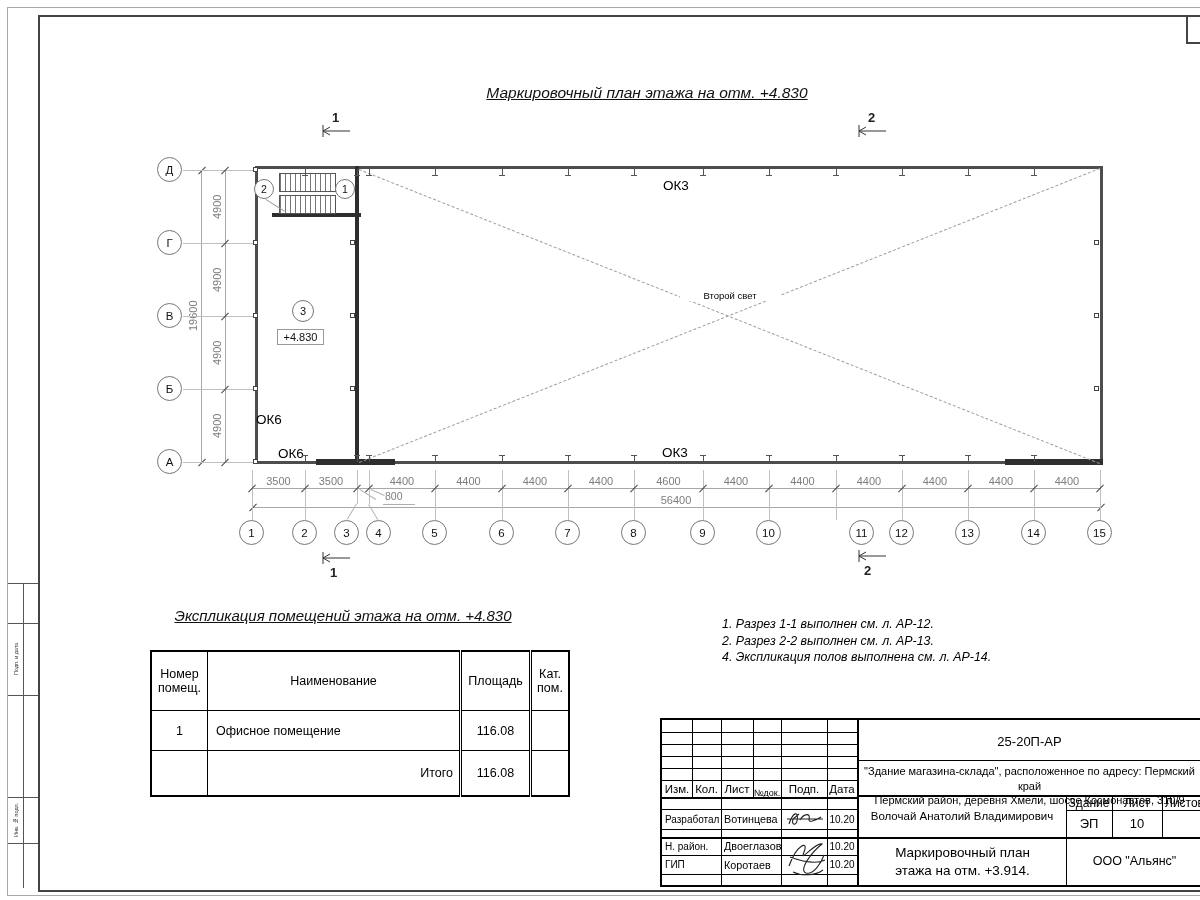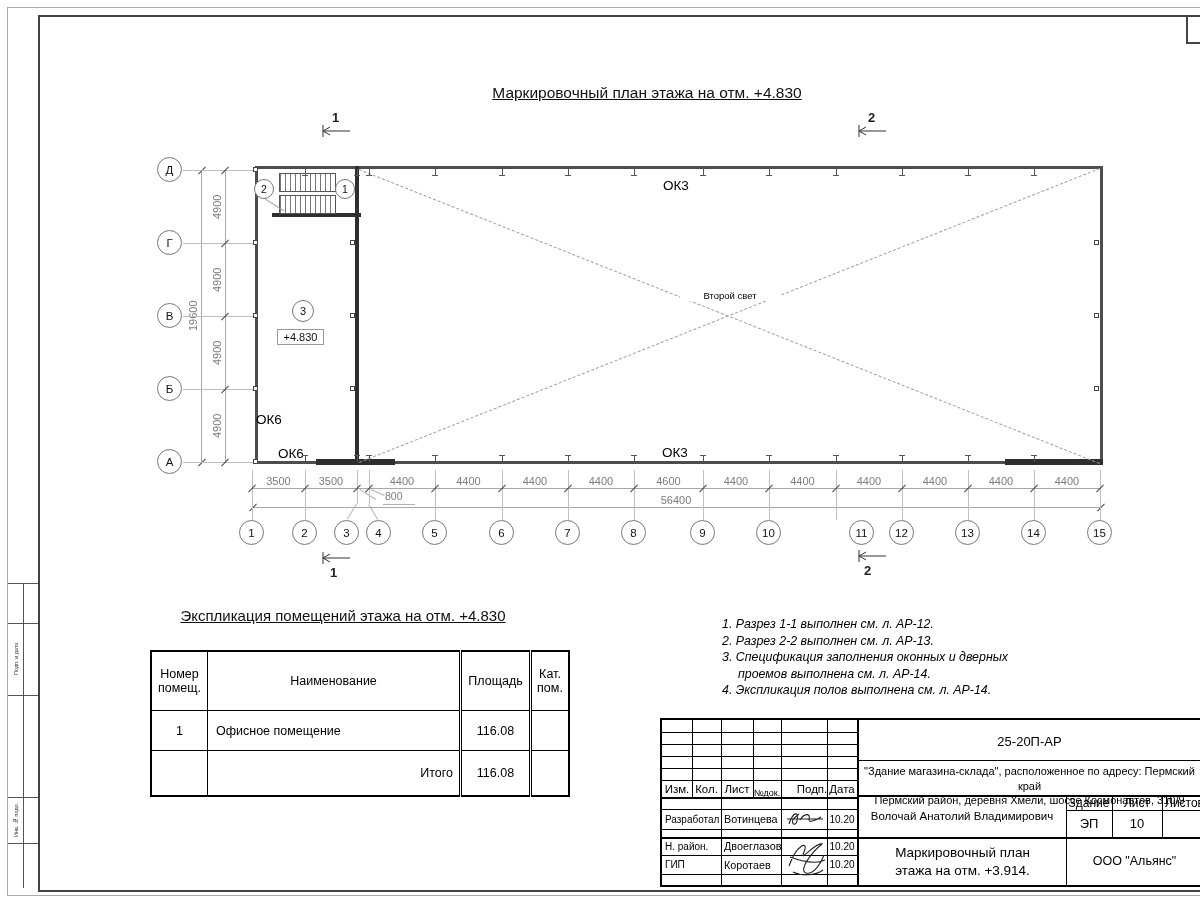--- a/index.html
+++ b/index.html
@@ -31,21 +31,21 @@
   .dimtext{position:absolute;font-size:11px;color:#7d7d7d;text-align:center;white-space:nowrap;}
   .vtext{writing-mode:vertical-rl;transform:rotate(180deg);}
   .stair{position:absolute;border:1px solid #555;box-sizing:border-box;
          background:repeating-linear-gradient(90deg,#777 0,#777 1px,transparent 1px,transparent 5px);}
   .diag{position:absolute;height:0;border-top:1px dashed #9e9e9e;transform-origin:0 0;}
   .plabel{position:absolute;font-size:13.5px;color:#000;white-space:nowrap;}
   .secnum{position:absolute;font-size:13px;font-weight:600;color:#222;}
   .boxlabel{position:absolute;border:1px solid #999;background:#fff;display:flex;align-items:center;
             justify-content:center;font-size:11px;color:#111;box-sizing:border-box;}
   
-  .drawtitle{position:absolute;text-align:center;text-decoration:underline;color:#111;}
+  .drawtitle{position:absolute;font-style:italic;text-align:center;text-decoration:underline;color:#111;}
   
   #expl-table{position:absolute;left:150px;top:650px;border-collapse:collapse;}
   #expl-table td{border:1px solid #000;font-size:12.5px;padding:8px 4px;background:#fff;}
   #expl-table td.b2l{border-left:3px double #000;}
   #expl-table tr.hdr td{text-align:center;font-size:12.5px;}
   
   .note{padding-left:16px;text-indent:-16px;font-size:12.4px;line-height:16.6px;color:#000;font-style:italic;}
   
   #titleblock{position:absolute;left:660px;top:718px;width:540px;height:165px;border:2px solid #000;
               border-right:none;box-sizing:content-box;background:#fff;}
@@ -273,21 +273,20 @@
       <td style="text-align:right;padding-right:6px;">Итого</td>
       <td class="b2l" style="text-align:center;">116.08</td>
       <td class="b2l"></td>
     </tr>
   </tbody>
     </table>
 
   <div class="abs" style="left:722px;top:616px;width:336px;">
     <div class="note">1. Разрез 1-1 выполнен см. л. АР-12.</div>
     <div class="note">2. Разрез 2-2 выполнен см. л. АР-13.</div>
-    <div class="note">3. Спецификация заполнения оконных и дверных проемов выполнена см. л. АР-14.</div>
     <div class="note">4. Экспликация полов выполнена см. л. АР-14.</div>
   </div>
 
   <div id="titleblock">
 
     <div class="tbv" style="left:30px;top:0;height:77px;"></div>
     <div class="tbv" style="left:59px;top:0;height:165px;"></div>
     <div class="tbv" style="left:91px;top:0;height:77px;"></div>
     <div class="tbv" style="left:119px;top:0;height:165px;"></div>
     <div class="tbv" style="left:165px;top:0;height:165px;"></div>
@@ -310,21 +309,21 @@
 
     <div class="tbh" style="left:195px;top:40px;width:345px;"></div>
     <div class="tbh" style="left:195px;top:75px;width:345px;height:2px;"></div>
     <div class="tbh" style="left:195px;top:117px;width:345px;height:2px;"></div>
     <div class="tbh" style="left:404px;top:90px;width:136px;"></div>
 
     <div class="tbt" style="left:0;top:60px;width:30px;height:17px;font-size:11.5px;">Изм.</div>
     <div class="tbt" style="left:30px;top:60px;width:29px;height:17px;font-size:11.5px;">Кол.</div>
     <div class="tbt" style="left:59px;top:60px;width:32px;height:17px;font-size:11.5px;">Лист</div>
     <div class="tbt" style="left:91px;top:60px;width:28px;height:25px;font-size:9px;">№док.</div>
-    <div class="tbt" style="left:119px;top:60px;width:46px;height:17px;font-size:11.5px;margin-left:8px;">Подп.</div>
+    <div class="tbt" style="left:119px;top:60px;width:46px;height:17px;font-size:11.5px;">Подп.</div>
     <div class="tbt" style="left:165px;top:60px;width:30px;height:17px;font-size:11.5px;">Дата</div>
 
     <div class="tbt left" style="left:3px;top:89px;width:45px;height:20px;font-size:10px;">Разработал</div>
     <div class="tbt left" style="left:62px;top:89px;width:56px;height:20px;font-size:10.8px;">Вотинцева</div>
     <div class="tbt" style="left:165px;top:89px;width:30px;height:20px;font-size:10px;">10.20</div>
     <div class="tbt left" style="left:3px;top:117px;width:55px;height:18px;font-size:10px;">Н. район.</div>
     <div class="tbt left" style="left:62px;top:117px;width:56px;height:18px;font-size:10.8px;">Двоеглазов</div>
     <div class="tbt" style="left:165px;top:117px;width:30px;height:18px;font-size:10px;">10.20</div>
     <div class="tbt left" style="left:3px;top:135px;width:55px;height:19px;font-size:10px;">ГИП</div>
     <div class="tbt left" style="left:62px;top:135px;width:56px;height:19px;font-size:10.8px;">Коротаев</div>

